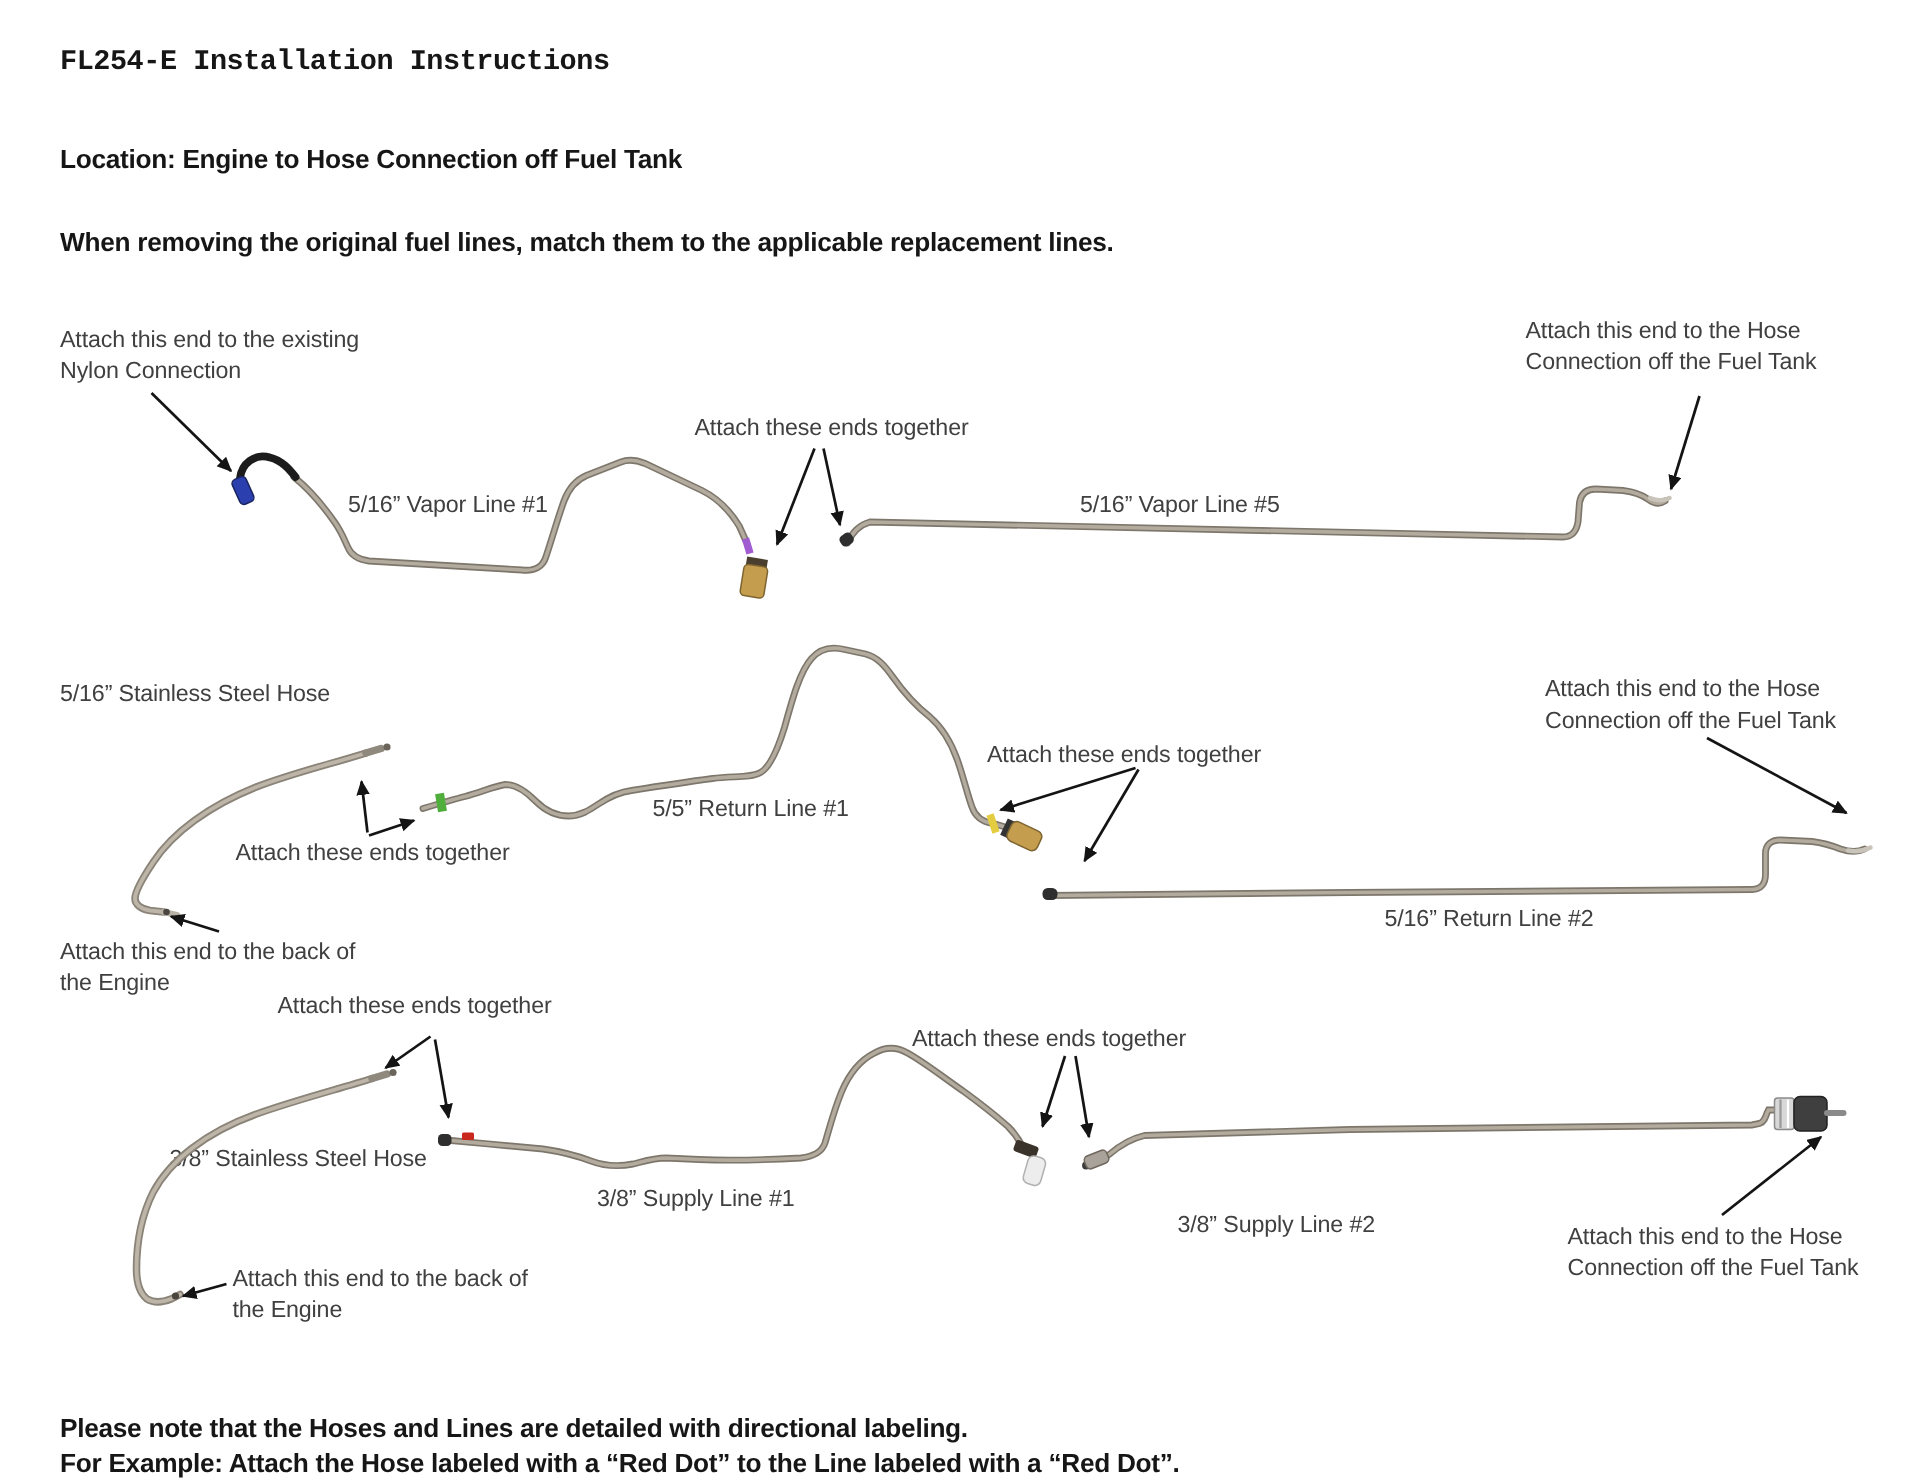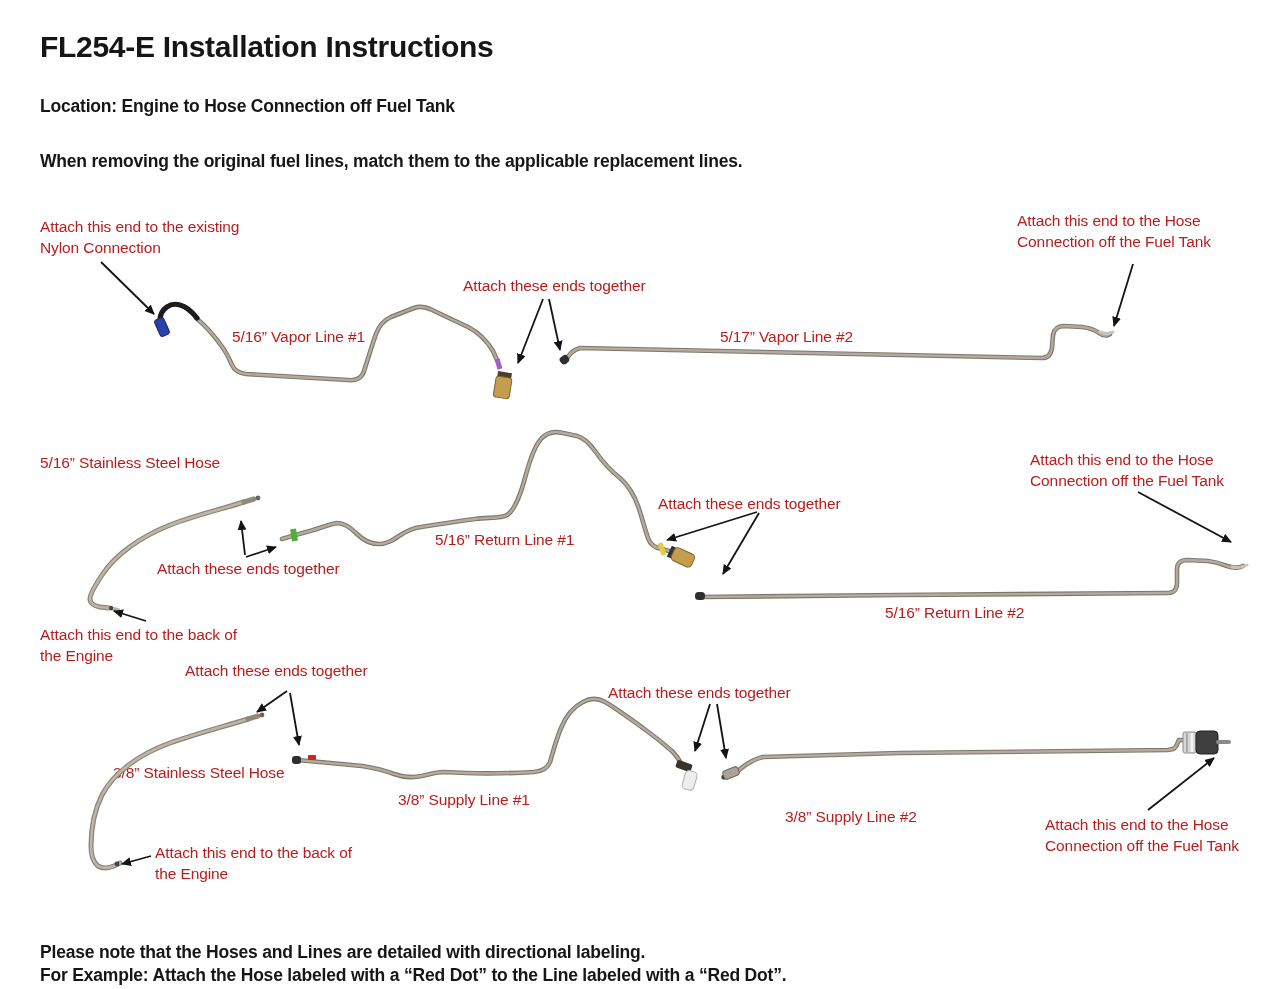--- a/index.html
+++ b/index.html
@@ -1,20 +1,20 @@
 <!DOCTYPE html>
 <html><head>
 <meta charset="utf-8">
 <style>
   html,body{margin:0;padding:0;background:#ffffff;}
   body{width:1280px;height:989px;position:relative;font-family:"Liberation Sans",sans-serif;color:#161616;overflow:hidden;}
   .abs{position:absolute;}
-  .title{font-size:30px;font-weight:bold;letter-spacing:-0.3px;}
+  .title{font-size:19px;font-weight:bold;letter-spacing:-0.3px;font-family:Liberation Mono, monospace;}
   .subhead{font-size:17.5px;font-weight:bold;letter-spacing:-0.2px;text-align:right;}
-  .ann{font-size:15.5px;line-height:21px;white-space:pre-line;letter-spacing:-0.1px;color:#b91c1c;}
+  .ann{font-size:15.5px;line-height:21px;white-space:pre-line;letter-spacing:-0.1px;color:#404040;}
   .footer{font-size:17.5px;font-weight:bold;line-height:23px;white-space:pre-line;letter-spacing:-0.2px;margin-top:26px;}
   svg.art{position:absolute;left:0;top:0;}
   .tube-under{fill:none;stroke:#7d766b;stroke-width:4.6;stroke-linecap:round;}
   .tube-over{fill:none;stroke:#b3ab9e;stroke-width:2.4;stroke-linecap:round;}
   .hose-under{fill:none;stroke:#8a8378;stroke-width:5;stroke-linecap:round;}
   .hose-over{fill:none;stroke:#bdb5a8;stroke-width:2.6;stroke-linecap:round;}
   .arrow{stroke:#141414;stroke-width:1.8;fill:none;}
   .blackhose{fill:none;stroke:#1c1c1c;stroke-width:5.2;stroke-linecap:round;}
   .tip-light{fill:none;stroke:#c9c4ba;stroke-width:3;stroke-linecap:round;}
   .fit-dark{fill:#2e2e2e;}
@@ -23,31 +23,31 @@
 <body>
 
 <div class="abs title" style="left:40px;top:30px;">FL254-E Installation Instructions</div>
 <div class="abs subhead" style="left:40px;top:96px;">Location: Engine to Hose Connection off Fuel Tank</div>
 <div class="abs subhead" style="left:40px;top:151px;">When removing the original fuel lines, match them to the applicable replacement lines.</div>
 
 <div class="abs ann" style="left:40px;top:216px;">Attach this end to the existing
 Nylon Connection</div>
 <div class="abs ann" style="left:463px;top:275px;">Attach these ends together</div>
 <div class="abs ann" style="left:232px;top:326px;text-align:center;">5/16” Vapor Line #1</div>
-<div class="abs ann" style="left:720px;top:326px;">5/17” Vapor Line #2</div>
+<div class="abs ann" style="left:720px;top:326px;">5/16” Vapor Line #5</div>
 <div class="abs ann" style="left:1017px;top:210px;">Attach this end to the Hose
 Connection off the Fuel Tank</div>
 
 <div class="abs ann" style="left:40px;top:452px;">5/16” Stainless Steel Hose</div>
 <div class="abs ann" style="left:157px;top:558px;">Attach these ends together</div>
-<div class="abs ann" style="left:435px;top:529px;">5/16” Return Line #1</div>
+<div class="abs ann" style="left:435px;top:529px;">5/5” Return Line #1</div>
 <div class="abs ann" style="left:658px;top:493px;">Attach these ends together</div>
 <div class="abs ann" style="left:1030px;top:449px;">Attach this end to the Hose
 Connection off the Fuel Tank</div>
-<div class="abs ann" style="left:885px;top:602px;">5/16” Return Line #2</div>
+<div class="abs ann" style="left:923px;top:602px;">5/16” Return Line #2</div>
 <div class="abs ann" style="left:40px;top:624px;">Attach this end to the back of
 the Engine</div>
 
 <div class="abs ann" style="left:185px;top:660px;">Attach these ends together</div>
 <div class="abs ann" style="left:608px;top:682px;">Attach these ends together</div>
 <div class="abs ann" style="left:113px;top:762px;">3/8” Stainless Steel Hose</div>
 <div class="abs ann" style="left:398px;top:770px;margin-top:19px;">3/8” Supply Line #1</div>
 <div class="abs ann" style="left:785px;top:806px;">3/8” Supply Line #2</div>
 <div class="abs ann" style="left:155px;top:842px;">Attach this end to the back of
 the Engine</div>

